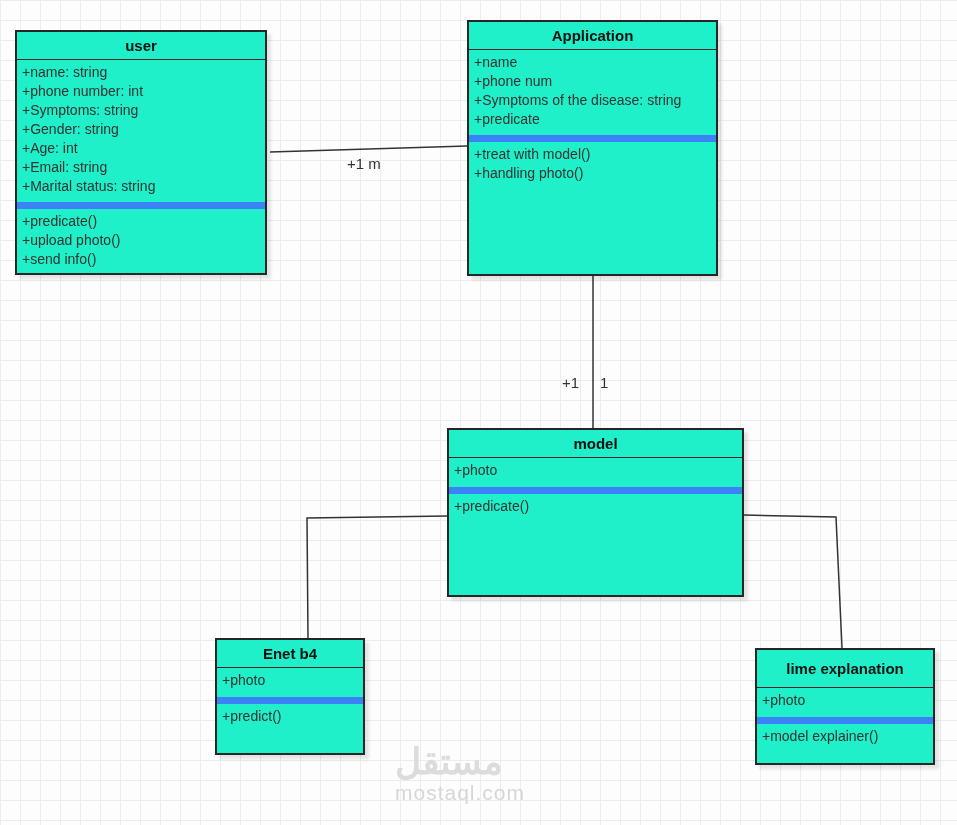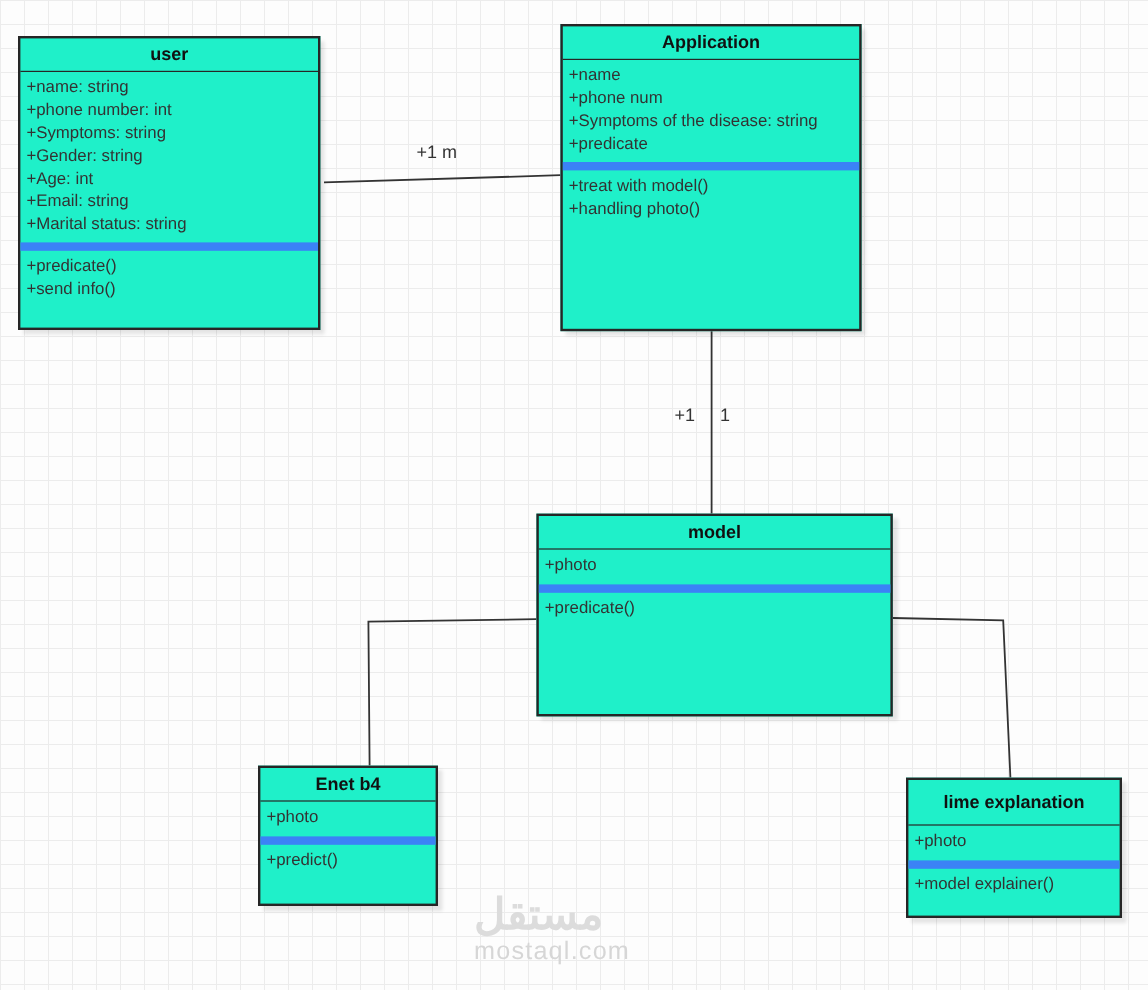--- a/index.html
+++ b/index.html
@@ -76,20 +76,21 @@
 
   #cls-lime        { left: 755px; top: 648px; width: 180px; height: 117px; }
   #cls-lime .uml-title { height: 38px; }
   #cls-lime .attrs { height: 29px; }
 
   .edge-label {
     position: absolute;
     font-size: 15px;
     color: #333;
     white-space: nowrap;
+    margin-top: 36px;
   }
   #lbl-user-app { left: 347px; top: 119px; }
   #lbl-app-model-left { left: 562px; top: 338px; }
   #lbl-app-model-right { left: 600px; top: 338px; }
 
   .watermark {
     position: absolute;
     left: 395px; top: 742px;
     width: 170px;
     user-select: none;
@@ -130,20 +131,21 @@
         <div>+name: string</div>
         <div>+phone number: int</div>
         <div>+Symptoms: string</div>
         <div>+Gender: string</div>
         <div>+Age: int</div>
         <div>+Email: string</div>
         <div>+Marital status: string</div>
       </div>
     <div class="uml-section grow">
         <div>+predicate()</div>
+        <div>+upload photo()</div>
         <div>+send info()</div>
       </div>
   </div>
 
   <div class="uml-class" id="cls-application">
     <div class="uml-title">Application</div>
     <div class="uml-section attrs">
         <div>+name</div>
         <div>+phone num</div>
         <div>+Symptoms of the disease: string</div>

